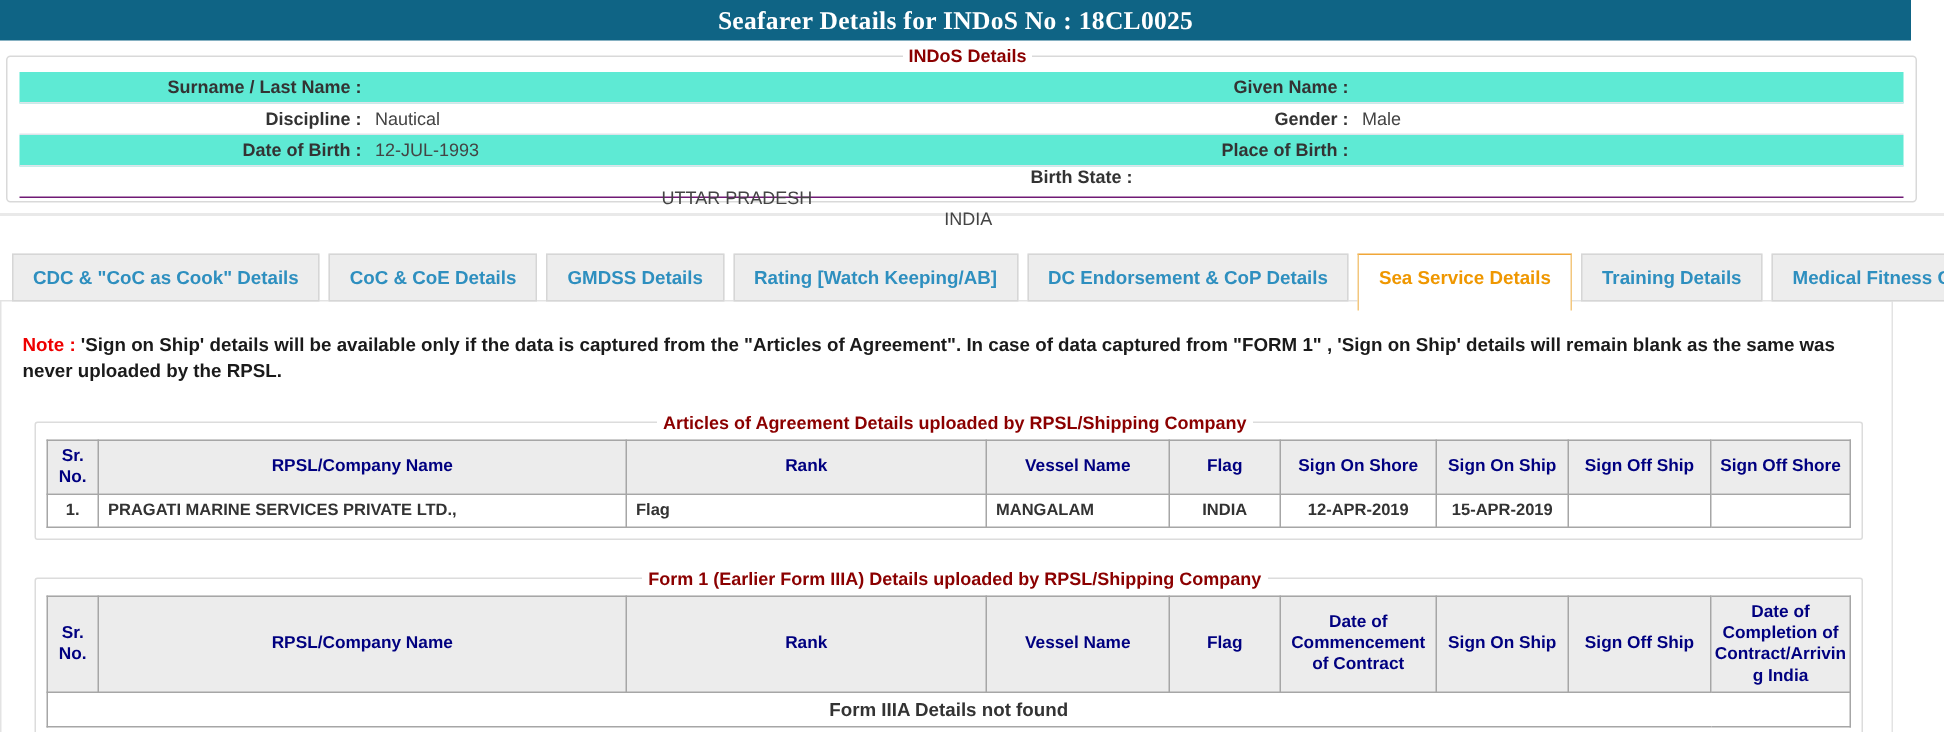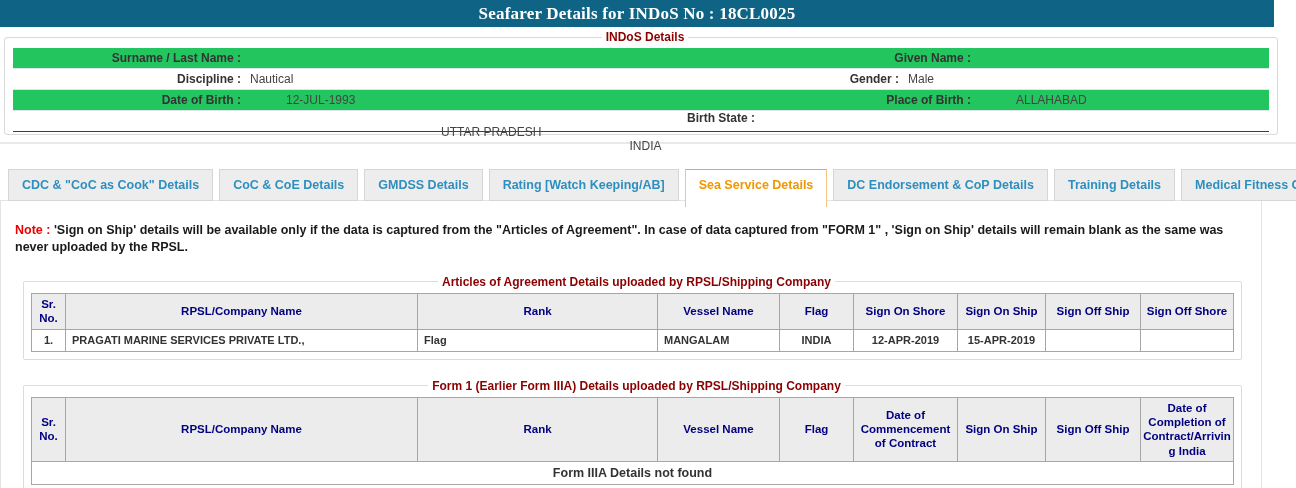--- a/index.html
+++ b/index.html
@@ -26,21 +26,21 @@
     border: 1px solid #d9d9d9; border-radius: 3px; padding: 4px 8px 2px 8px;
   }
   fieldset.indos legend, fieldset.tblwrap legend {
     color: #8b0000; font-size: 12px; font-weight: bold; padding: 0 4px; margin-left: 4px; text-align: center;
   }
   .detail-row {
     display: flex; align-items: center; height: 21px;
     border-bottom: 1px solid #dde4ea; font-size: 12px;
   }
   .detail-row:last-child { border-bottom: 1px solid #701a75; flex-direction: column; }
-  .detail-row.alt { background: #22c55e; gap: 36px; }
+  .detail-row.alt { background: #5eead4; }
   .dlabel { font-weight: bold; color: #333; text-align: right; }
   .dlabel.l1 { width: 228px; }
   .dlabel.l2 { width: 240px; }
   .dvalue { color: #444; padding-left: 9px; }
   .dvalue.v1 { width: 418px; }
   .dvalue.v2 { flex: 1; }
 
   .divider { width: 1296px; height: 2px; background: #e9e9e9; margin-top: 7px; }
 
   
@@ -113,38 +113,37 @@
   <div class="detail-row">
     <span class="dlabel l1">Discipline :</span>
     <span class="dvalue v1">Nautical</span>
     <span class="dlabel l2">Gender :</span>
     <span class="dvalue v2">Male</span>
   </div>
   <div class="detail-row alt">
     <span class="dlabel l1">Date of Birth :</span>
     <span class="dvalue v1">12-JUL-1993</span>
     <span class="dlabel l2">Place of Birth :</span>
-    <span class="dvalue v2">ALLAHABAD</span>
   </div>
   <div class="detail-row">
     <span class="dlabel l1">Birth State :</span>
     <span class="dvalue v1">UTTAR PRADESH</span>
     <span class="dvalue v2">INDIA</span>
   </div>
 </fieldset>
 
 <div class="divider"></div>
 
 <div class="tabs">
   <div class="tab">CDC &amp; "CoC as Cook" Details</div>
   <div class="tab">CoC &amp; CoE Details</div>
   <div class="tab">GMDSS Details</div>
   <div class="tab">Rating [Watch Keeping/AB]</div>
+  <div class="tab">DC Endorsement &amp; CoP Details</div>
   <div class="tab active">Sea Service Details</div>
-  <div class="tab">DC Endorsement &amp; CoP Details</div>
   <div class="tab">Training Details</div>
   <div class="tab">Medical Fitness Certificate</div>
 </div>
 
 <div class="panel">
   <div class="note"><span class="red">Note :</span><span> 'Sign on Ship' details will be available only if the data is captured from the "Articles of Agreement". In case of data captured from "FORM 1" , 'Sign on Ship' details will remain blank as the same was never uploaded by the RPSL.</span></div>
 
   <fieldset class="tblwrap">
     <legend>Articles of Agreement Details uploaded by RPSL/Shipping Company</legend>
     <table class="grid">

